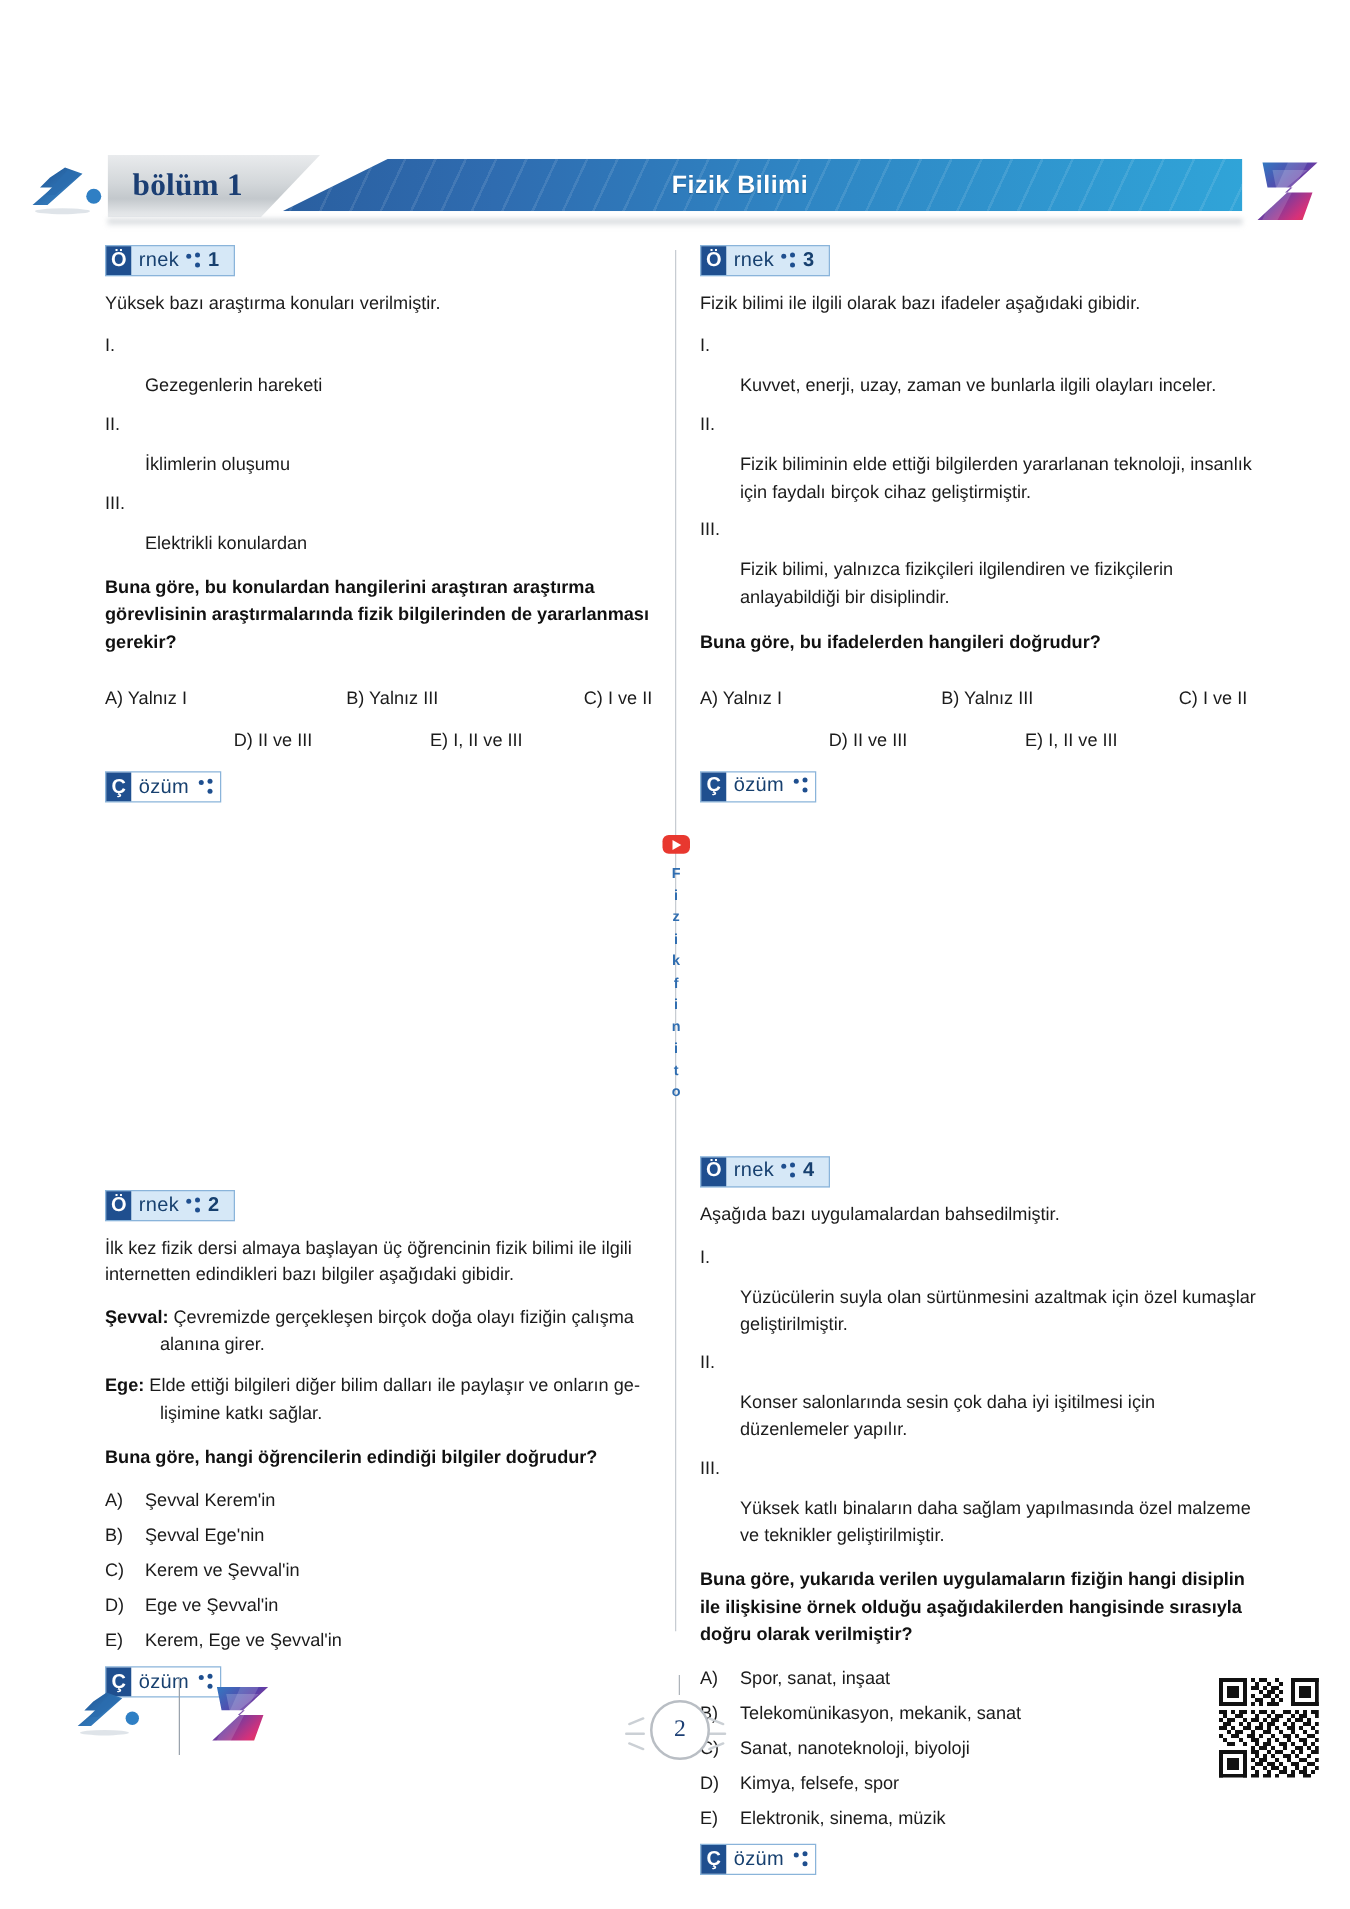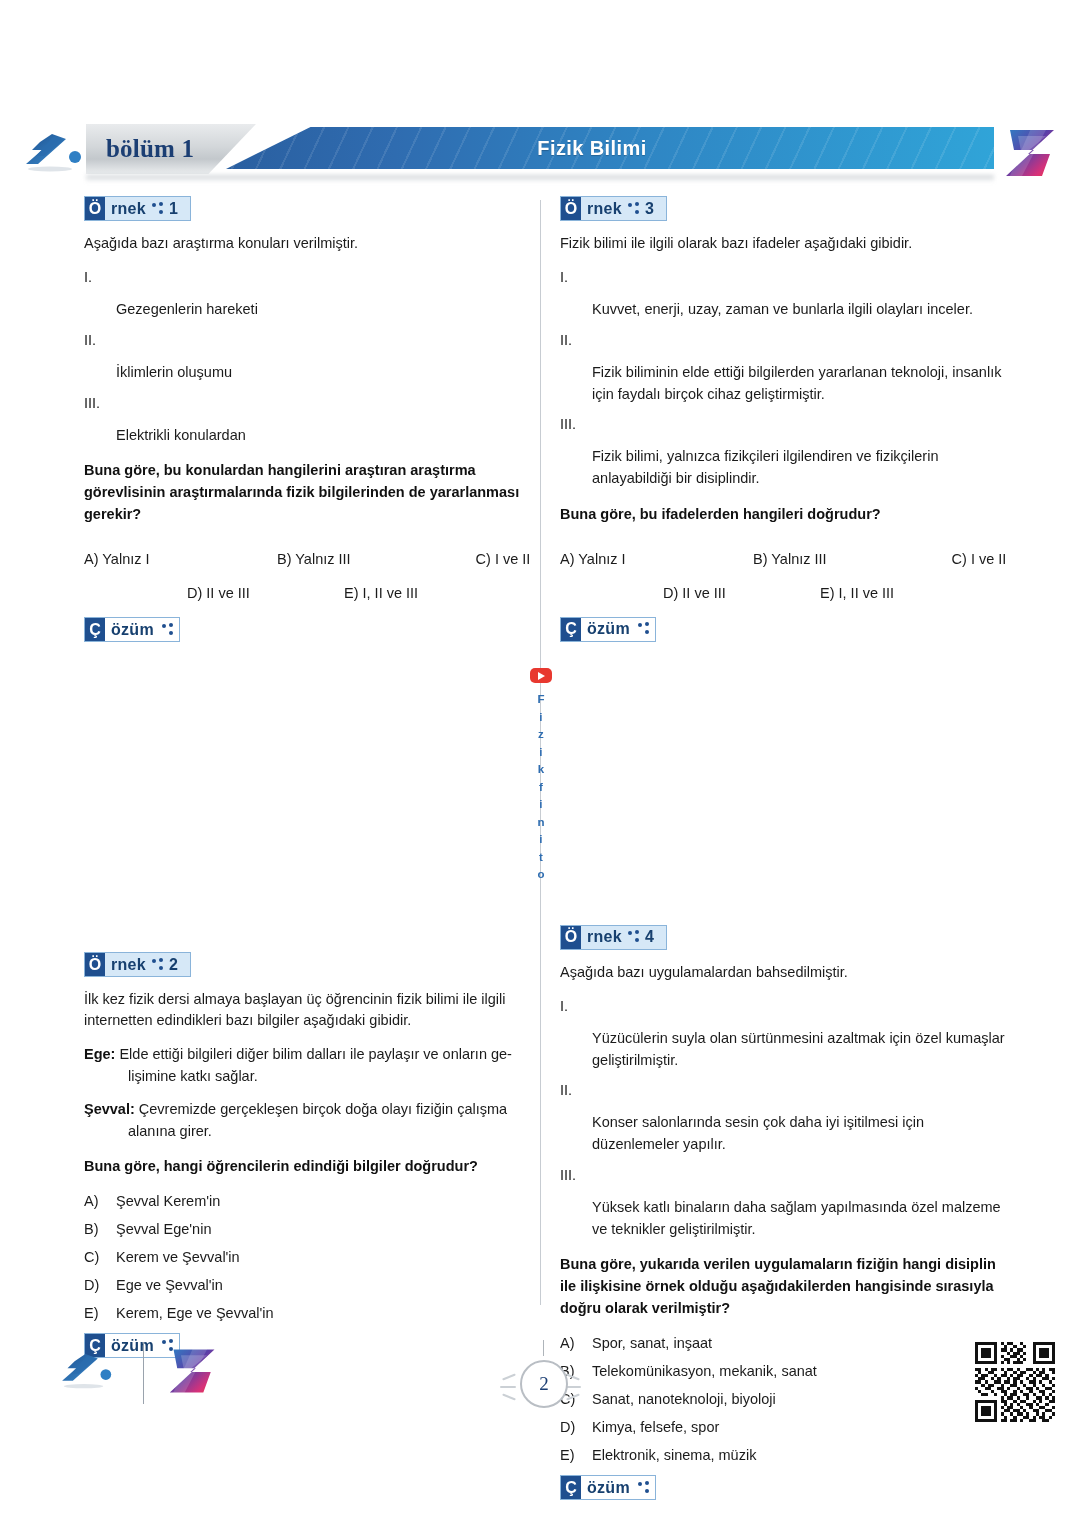--- a/index.html
+++ b/index.html
@@ -132,21 +132,21 @@
     font-size: 16px;
     font-weight: 700;
     display: flex;
     align-items: center;
     justify-content: center;
     line-height: 1;
   }
   .badge-text {
     padding: 0 6px 0 6px;
     font-size: 16px;
-    font-weight: 700;
+    font-weight: 400;
     color: #17406f;
     letter-spacing: .3px;
   }
   .badge-dots {
     width: 13px; height: 14px;
     position: relative;
     margin-right: 4px;
   }
   .badge-dots i {
     position: absolute;
@@ -202,21 +202,21 @@
   
   .ans-row1 {
     display: flex;
     font-size: 14.5px;
     color: #1b1b1b;
     margin-top: 26px;
   }
   .ans-row1 > span { }
   .ans-row1 > span:nth-child(1){ width: 193px; }
   .ans-row1 > span:nth-child(2){ width: 190px; }
-  .ans-row1 > span:nth-child(3){ text-align: center; flex: 1; }
+  .ans-row1 > span:nth-child(3){ text-align: left; flex: 1; }
 
   .ans-row2 {
     display: flex;
     font-size: 14.5px;
     color: #1b1b1b;
     margin-top: 18px;
     margin-bottom: 16px;
     padding-left: 103px;
   }
   .ans-row2 > span:nth-child(1){ width: 157px; }
@@ -384,21 +384,21 @@
           <span class="badge-cap">Ö</span>
           <span class="badge-text">rnek</span>
           <span class="badge-dots">
               <i></i>
               <i></i>
               <i></i>
             </span>
           <span class="badge-num">1</span>
         </div>
 
-        <p class="intro">Aşağıda bazı araştırma konuları verilmiştir.</p>
+        <p class="intro">Yüksek bazı araştırma konuları verilmiştir.</p>
 
         <ul class="romanlist">
           <li>
             <span class="rn">I.</span>
             <span class="bodytxt">Gezegenlerin hareketi</span>
           </li>
           <li>
             <span class="rn">II.</span>
             <span class="bodytxt">İklimlerin oluşumu</span>
           </li>
@@ -439,28 +439,28 @@
               <i></i>
               <i></i>
               <i></i>
             </span>
           <span class="badge-num">2</span>
         </div>
 
         <p class="intro">İlk kez fizik dersi almaya başlayan üç öğrencinin fizik bilimi ile ilgili internetten edindikleri bazı bilgiler aşağıdaki gibidir.</p>
 
         <p class="speaker">
+          <b>Şevval:</b>
+          <span>Çevremizde gerçekleşen birçok doğa olayı fiziğin çalışma</span>
+          <span class="cont">alanına girer.</span>
+        </p>
+        <p class="speaker">
           <b>Ege:</b>
           <span>Elde ettiği bilgileri diğer bilim dalları ile paylaşır ve onların ge-</span>
           <span class="cont">lişimine katkı sağlar.</span>
-        </p>
-        <p class="speaker">
-          <b>Şevval:</b>
-          <span>Çevremizde gerçekleşen birçok doğa olayı fiziğin çalışma</span>
-          <span class="cont">alanına girer.</span>
         </p>
 
         <p class="prompt" style="margin-top:13px;">Buna göre, hangi öğrencilerin edindiği bilgiler doğrudur?</p>
 
         <ul class="stacked">
           <li>
             <span class="lt">A)</span>
             <span>Şevval Kerem'in</span>
           </li>
           <li>

